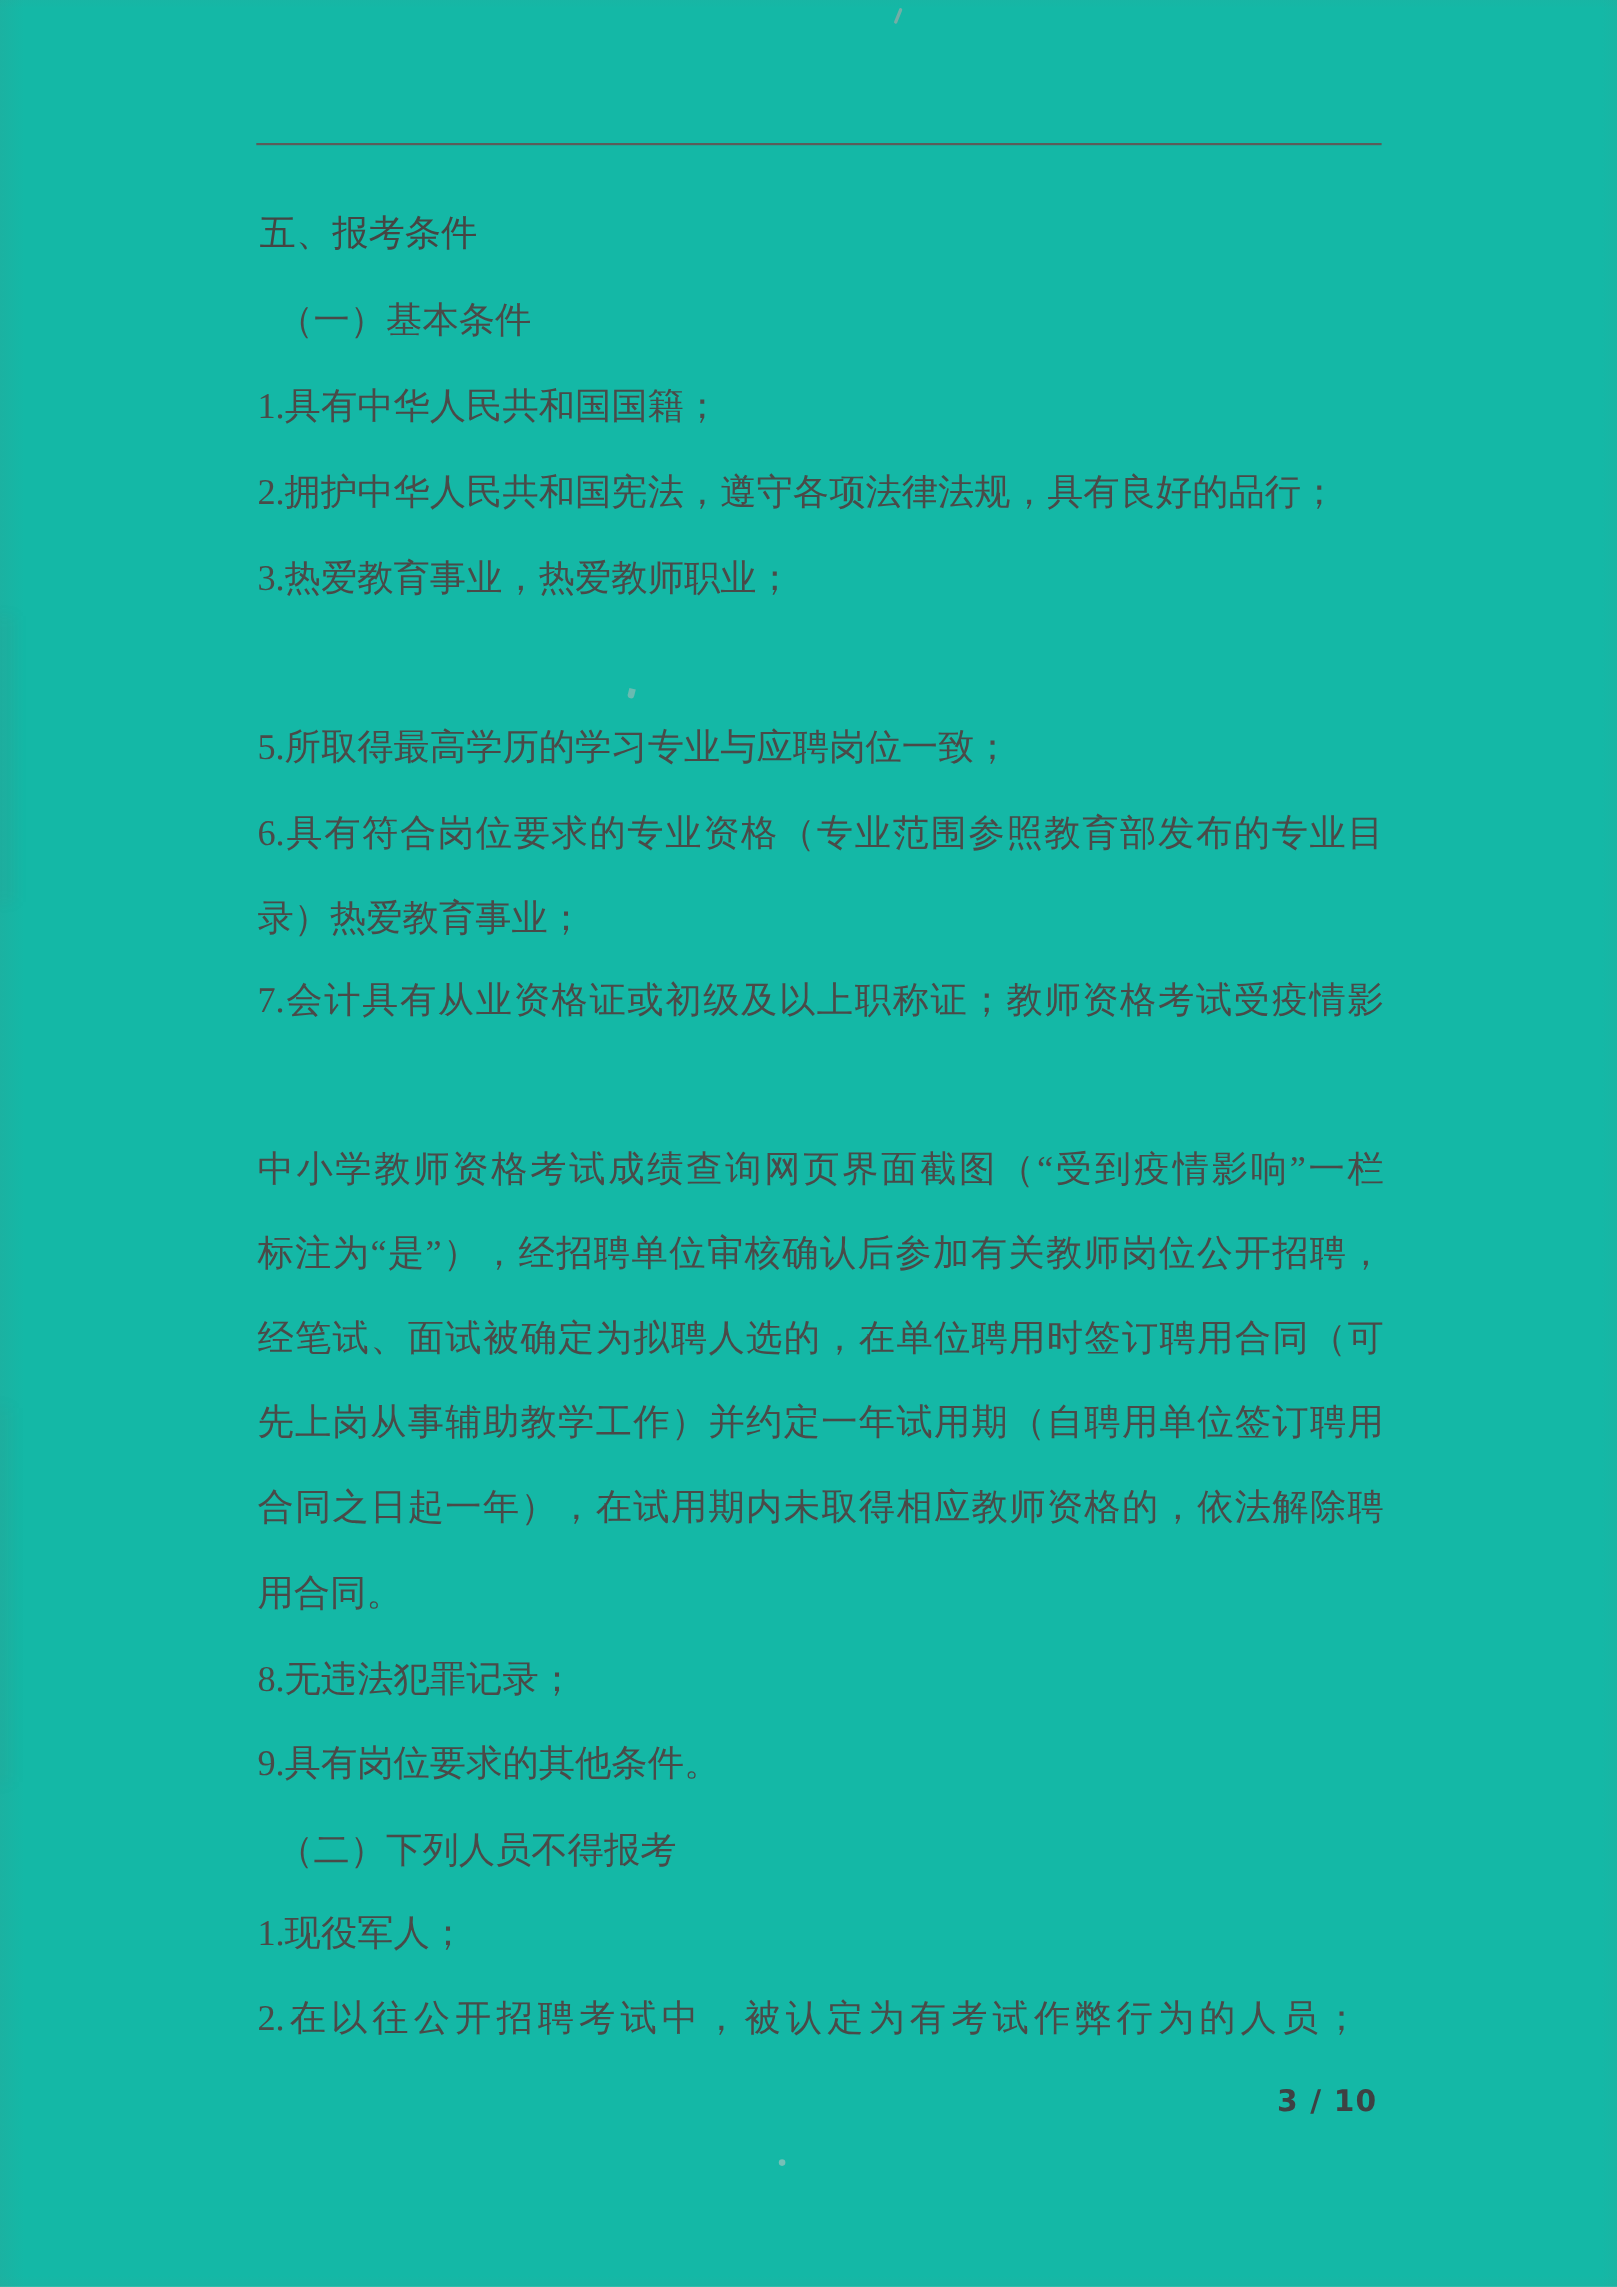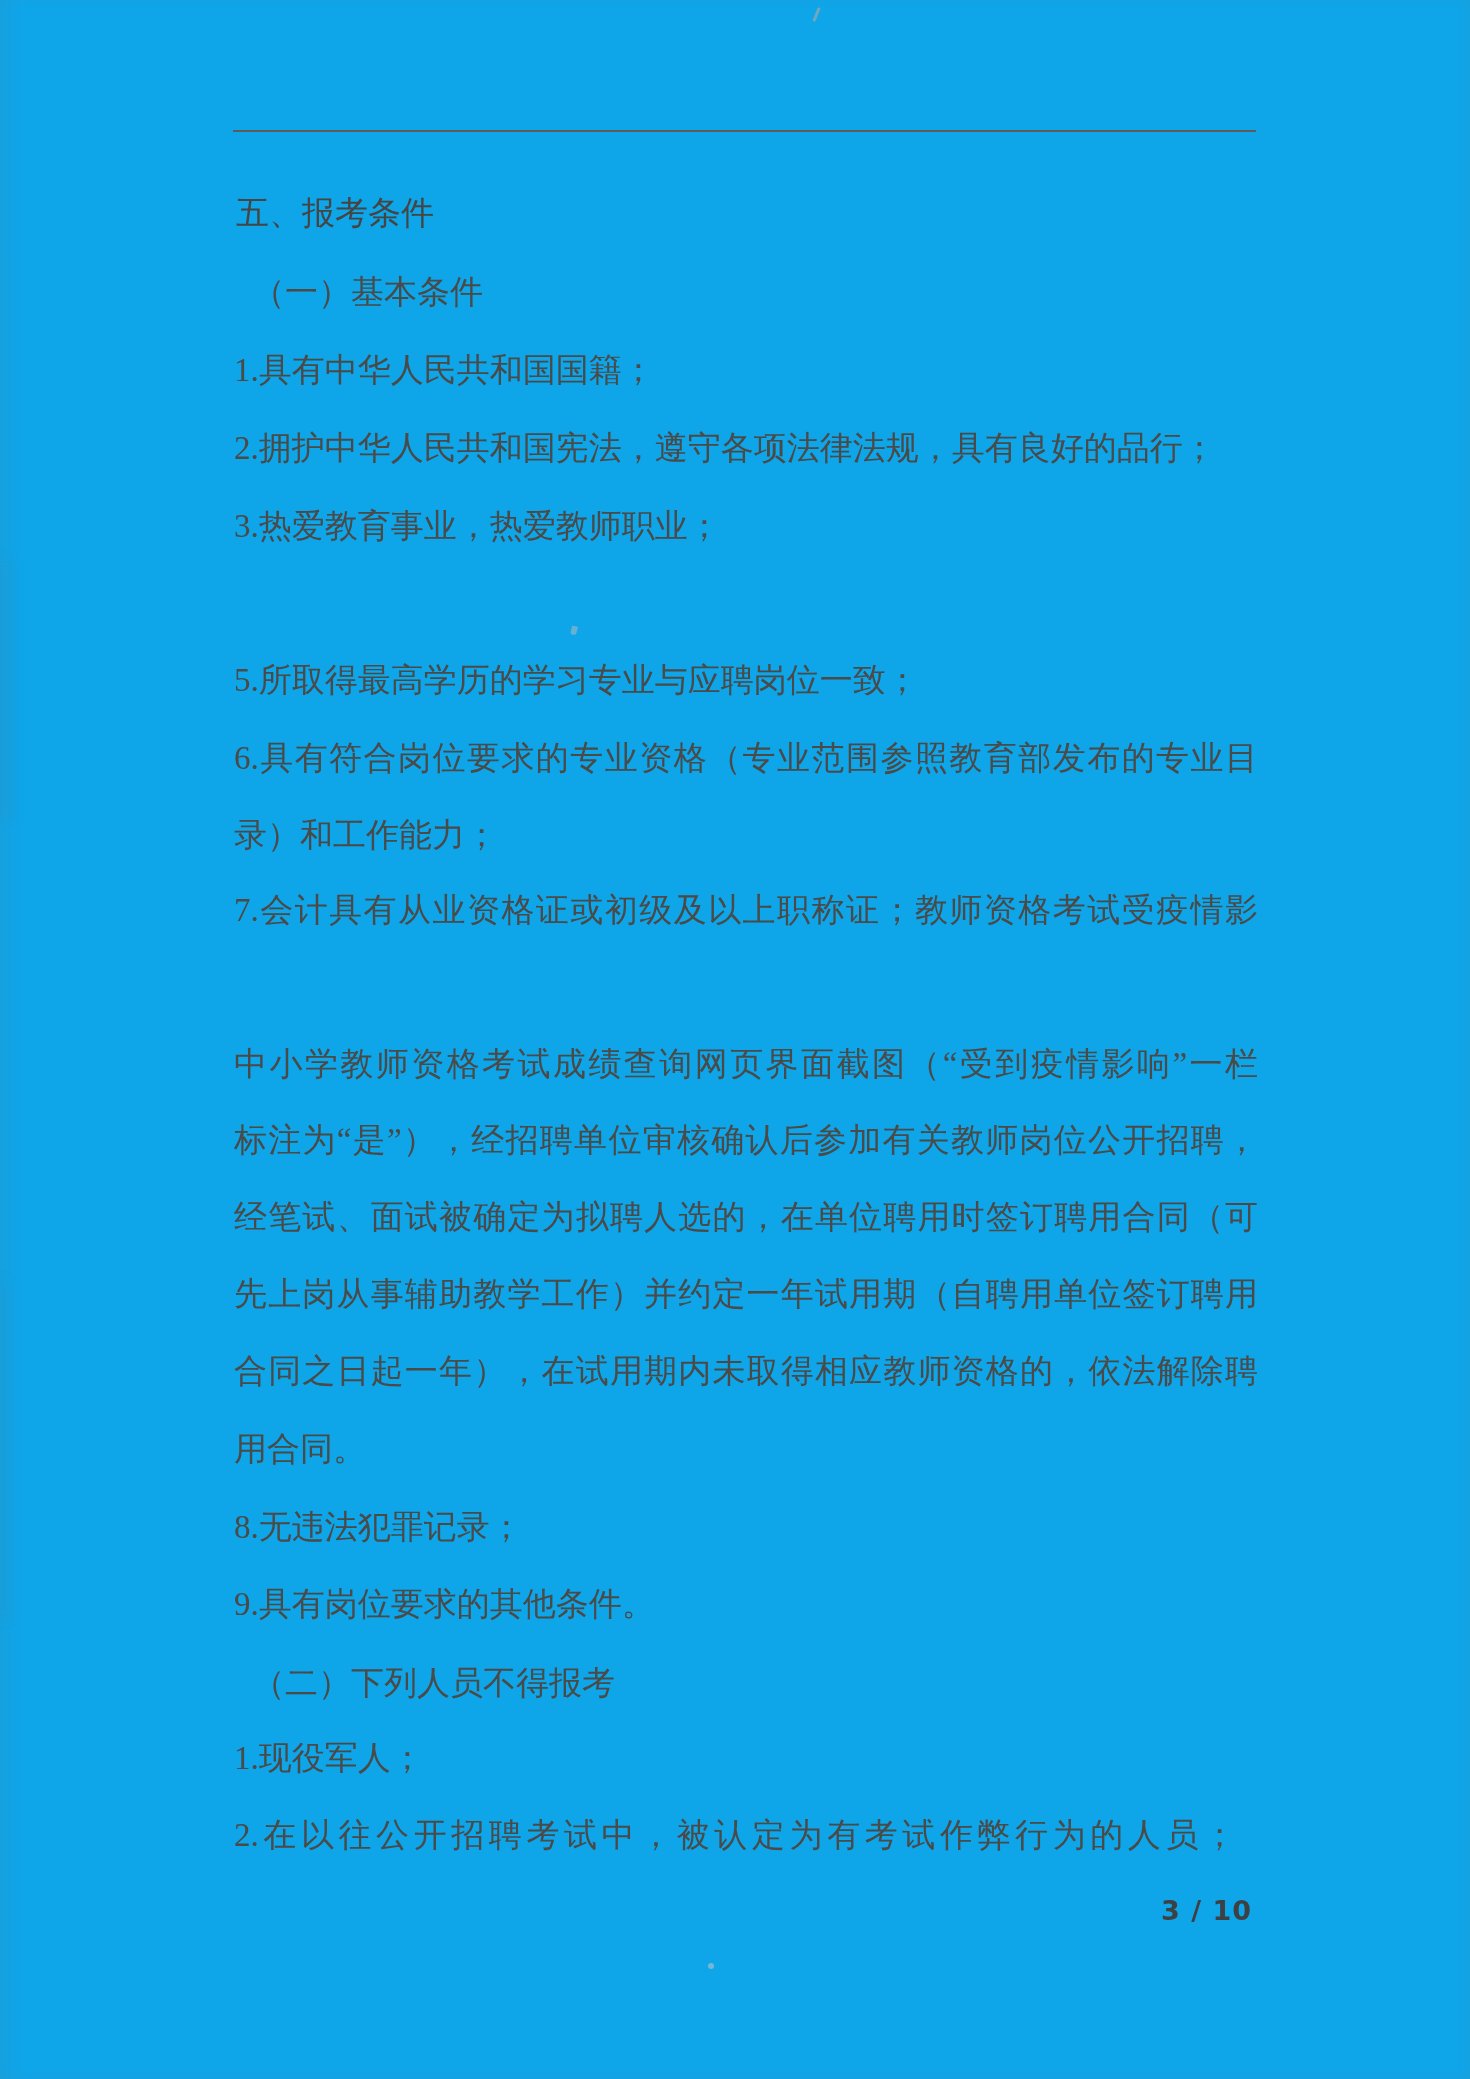--- a/index.html
+++ b/index.html
@@ -4,21 +4,21 @@
 <style>
   html, body {
     margin: 0;
     padding: 0;
     background: #fcfbf9;
   }
   .page {
     position: relative;
     width: 1470px;
     height: 2079px;
-    background: #0ea5e9;
+    background: #14b8a6;
     overflow: hidden;
     font-family: "Liberation Serif", "DejaVu Serif", serif;
   }
   
   .page::before {
     content: "";
     position: absolute;
     inset: 0;
     pointer-events: none;
     background:
@@ -95,21 +95,21 @@
   <div class="rule"></div>
 
   <div class="line heading" style="top:192px; left:236px">五、报考条件</div>
   <div class="line indent" style="top:271px">（一）基本条件</div>
 
   <div class="line" style="top:349px">1.具有中华人民共和国国籍；</div>
   <div class="line" style="top:427px">2.拥护中华人民共和国宪法，遵守各项法律法规，具有良好的品行；</div>
   <div class="line" style="top:505px">3.热爱教育事业，热爱教师职业；</div>
   <div class="line" style="top:659px">5.所取得最高学历的学习专业与应聘岗位一致；</div>
   <div class="line just" style="top:737px">6.具有符合岗位要求的专业资格（专业范围参照教育部发布的专业目</div>
-  <div class="line" style="top:814px">录）和工作能力；</div>
+  <div class="line" style="top:814px">录）热爱教育事业；</div>
   <div class="line just" style="top:889px">7.会计具有从业资格证或初级及以上职称证；教师资格考试受疫情影</div>
   <div class="line just" style="top:1043px">中小学教师资格考试成绩查询网页界面截图（“受到疫情影响”一栏</div>
   <div class="line just" style="top:1196px">经笔试、面试被确定为拟聘人选的，在单位聘用时签订聘用合同（可</div>
   <div class="line just" style="top:1119px">标注为“是”），经招聘单位审核确认后参加有关教师岗位公开招聘，</div>
   <div class="line just" style="top:1273px">先上岗从事辅助教学工作）并约定一年试用期（自聘用单位签订聘用</div>
   <div class="line just" style="top:1350px">合同之日起一年），在试用期内未取得相应教师资格的，依法解除聘</div>
   <div class="line" style="top:1428px">用合同。</div>
   <div class="line" style="top:1506px">8.无违法犯罪记录；</div>
   <div class="line" style="top:1583px">9.具有岗位要求的其他条件。</div>
   <div class="line indent" style="top:1662px">（二）下列人员不得报考</div>

